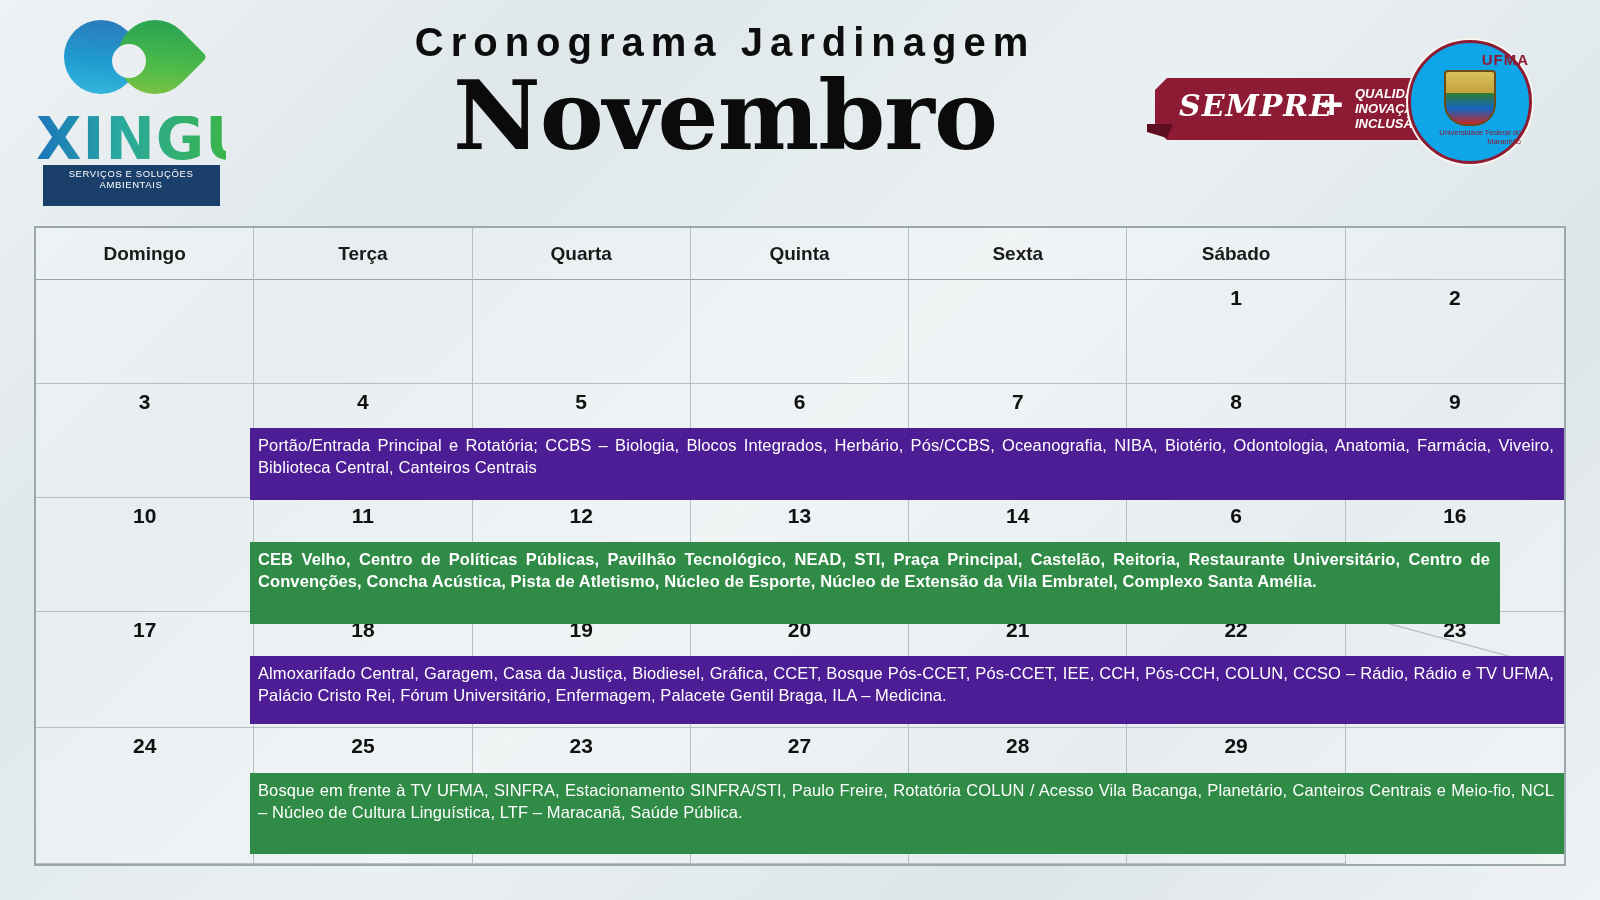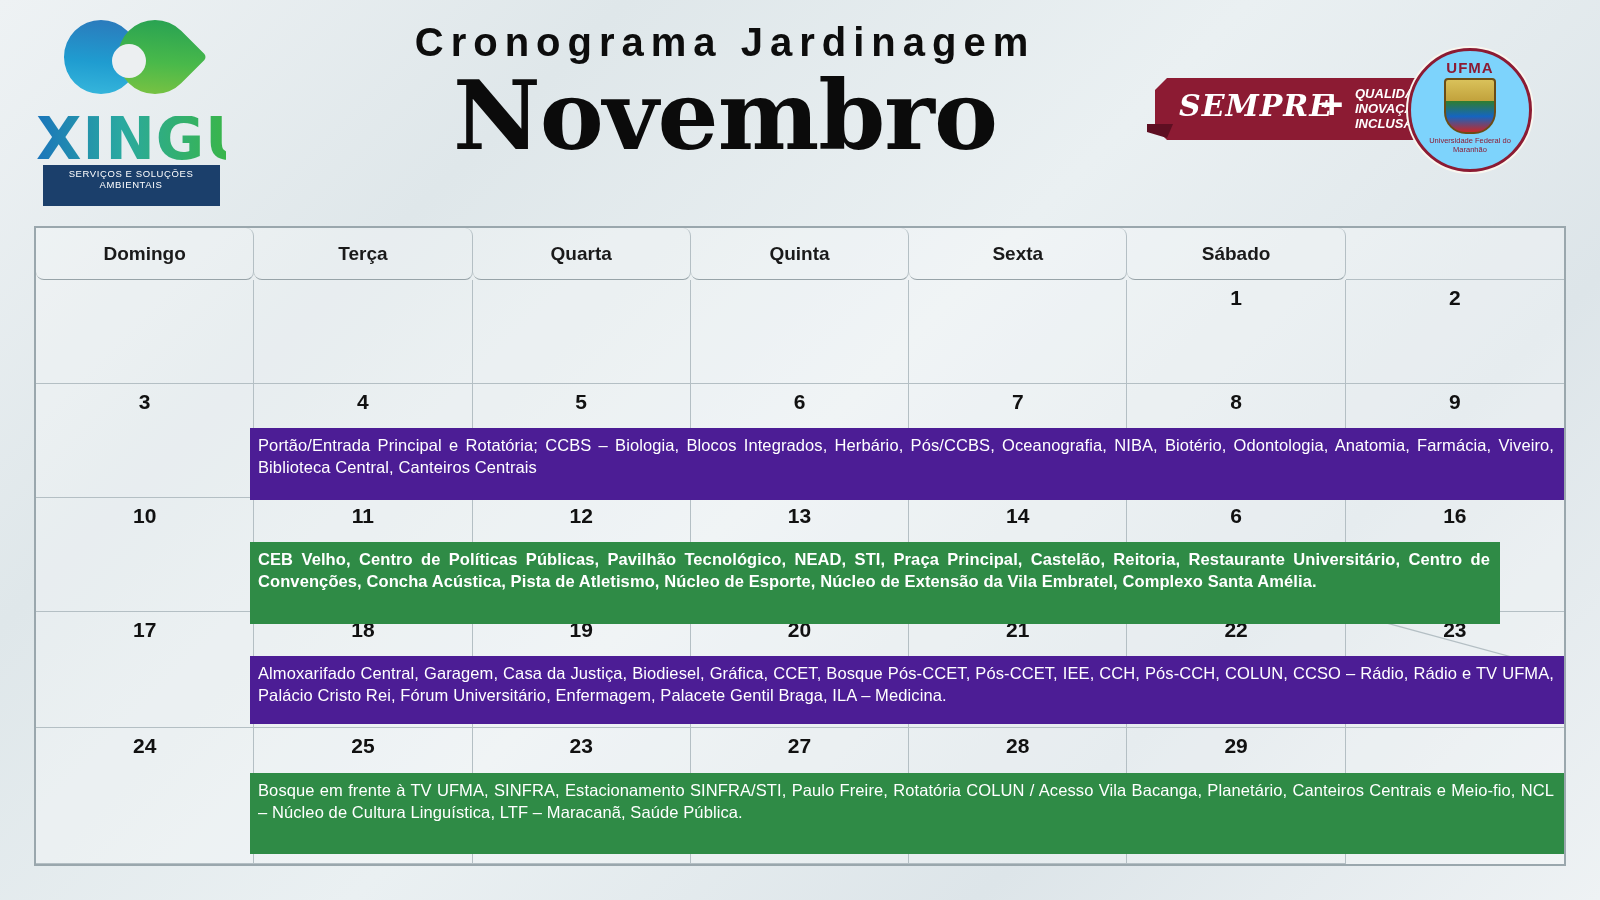--- a/index.html
+++ b/index.html
@@ -169,28 +169,28 @@
     font-style: italic;
     font-weight: bold;
     font-size: 13px;
     line-height: 15px;
   }
 
   
   .ufma-seal {
     position: absolute;
     left: 1408px;
-    top: 48px;
+    top: 40px;
     width: 118px;
     height: 118px;
     border-radius: 50%;
-    background: #7dd3fc;
+    background: #0ea5e9;
     border: 3px solid #8c1b33;
     box-shadow: 0 0 0 2px #faf6ee;
-    text-align: center;
+    text-align: right;
   }
   .ufma-top {
     color: #8c1b33;
     font-weight: bold;
     font-size: 15px;
     letter-spacing: 1px;
     margin-top: 8px;
   }
   .ufma-crest {
     width: 48px;
@@ -229,21 +229,20 @@
   .dow {
     display: flex;
     align-items: center;
     justify-content: center;
     font-weight: bold;
     font-size: 19px;
     color: #1a1a1a;
     border-right: 1px solid #b4bfc4;
     border-bottom: 1px solid #97a3a8;
     box-sizing: border-box;
-    border-radius: 8px;
   }
   .dow:last-child { border-right: none; }
 
   .cell {
     position: relative;
     border-right: 1px solid #b4bfc4;
     border-bottom: 1px solid #b4bfc4;
     box-sizing: border-box;
   }
   .cell:nth-child(7n) { border-right: none; }

